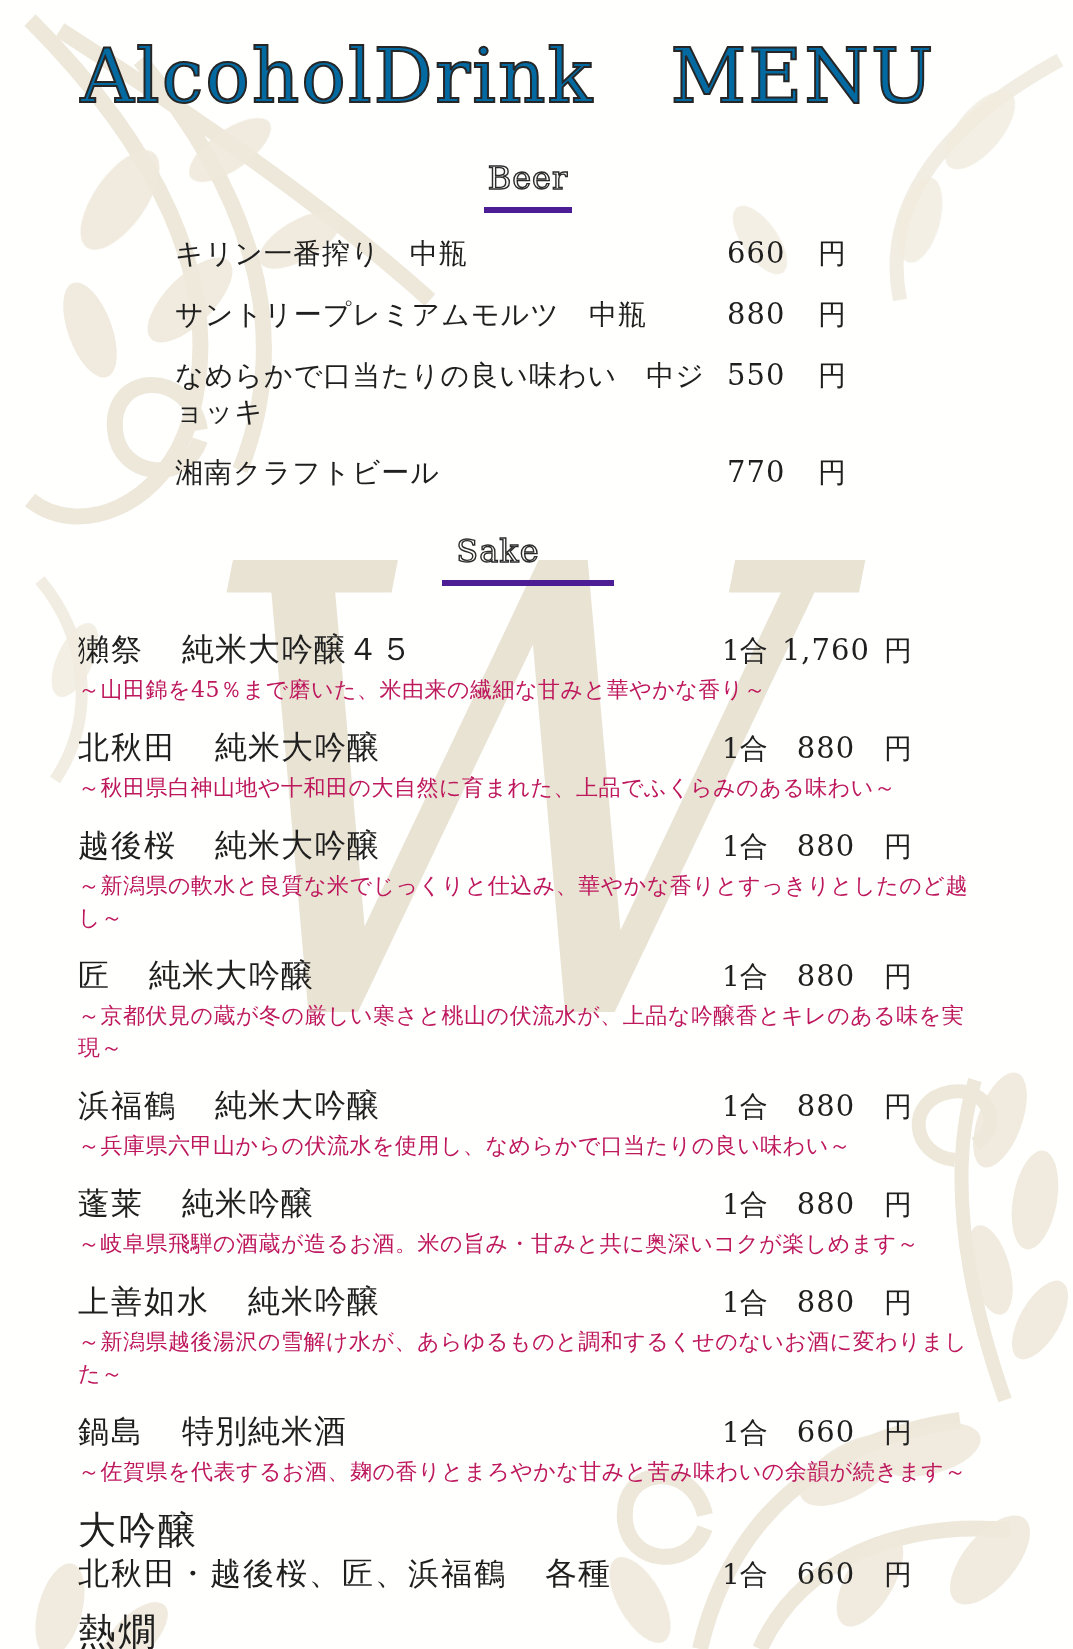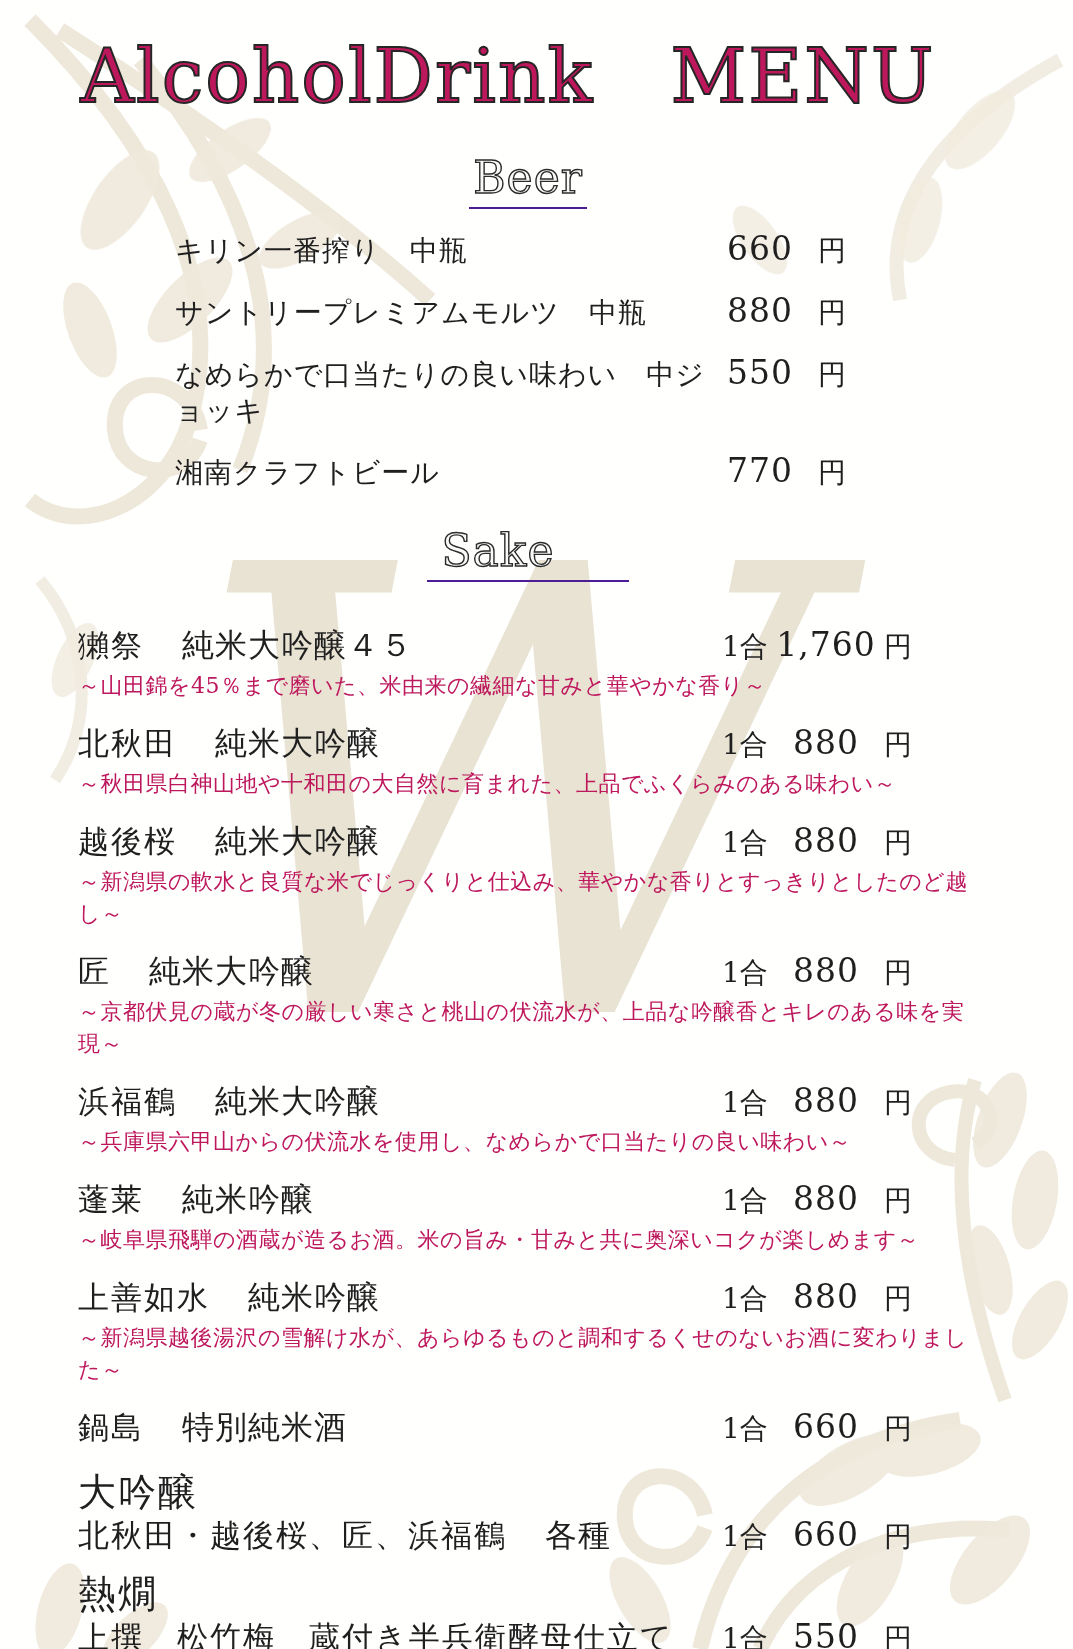--- a/index.html
+++ b/index.html
@@ -24,33 +24,33 @@
     user-select:none;
   }
   .content{position:relative;z-index:1;padding:0 95px 0 78px;}
   .title{
     margin:26px 0 0 0;
     text-align:center;
     transform:translateX(-20px);
     font-weight:normal;
     font-size:74px;line-height:100px;
     letter-spacing:2px;
-    color:#be185d;
+    color:#0369a1;
     -webkit-text-stroke:2px #262626;
   }
   .section-heading{text-align:center;}
   .section-heading.beer-heading{margin-top:28px;}
   .section-heading.sake-heading{margin-top:36px;}
   .heading-label{
     display:inline-block;
-    font-size:44px;line-height:48px;
+    font-size:32px;line-height:48px;
     letter-spacing:1px;
     color:#fafaf8;
     -webkit-text-stroke:1.4px #2b2b2b;
-    border-bottom:2px solid #4c1d95;
+    border-bottom:6px solid #4c1d95;
   }
   .beer-label{padding:0 4px 5px 4px;}
   .sake-label{padding:0 74px 5px 14px;}
   .beer-list{margin-top:22px;}
   .beer-item{
     display:flex;align-items:baseline;
     padding-left:97px;
     font-size:28px;line-height:36px;
     margin-bottom:24px;
     letter-spacing:1px;
@@ -61,21 +61,21 @@
   .sake-list{margin-top:42px;}
   .sake-item{margin-bottom:20px;margin-top:11px;}
   .sake-item.with-header{margin-top:14px;margin-bottom:14px;}
   .category-header{font-size:38px;line-height:44px;letter-spacing:2px;}
   .sake-row{display:flex;align-items:baseline;font-size:31px;line-height:42px;}
   .sake-name{letter-spacing:2px;}
   .sake-grade{font-size:32px;margin-left:38px;letter-spacing:1px;}
   .flex-spacer{flex:1;}
   .sake-row .price-block{width:190px;margin-right:66px;flex:none;}
   .unit{font-size:28px;}
-  .price-num{font-size:33px;letter-spacing:1px;}
+  .price-num{font-size:29px;letter-spacing:1px;}
   .currency{font-size:28px;}
   .sake-desc{font-size:22px;line-height:32px;margin-top:2px;letter-spacing:0.5px;color:#be185d;}
 </style>
 </head>
 <body>
 
 <div class="page">
 
   <svg class="bg" viewBox="0 0 1073 1649" xmlns="http://www.w3.org/2000/svg" aria-hidden="true">
 
@@ -290,20 +290,21 @@
     <div class="sake-row">
       <span class="sake-name">鍋島</span>
       <span class="sake-grade">特別純米酒</span>
       <span class="flex-spacer"></span>
       <span class="price-block">
         <span class="unit">1合</span>
         <span class="price-num">660</span>
         <span class="currency">円</span>
       </span>
     </div>
+    <div class="sake-desc">～佐賀県を代表するお酒、麹の香りとまろやかな甘みと苦み味わいの余韻が続きます～</div>
   </div>
 
   <div class="sake-item with-header">
     <div class="category-header">大吟醸</div>
     <div class="sake-row">
       <span class="sake-name">北秋田・越後桜、匠、浜福鶴</span>
       <span class="sake-grade">各種</span>
       <span class="flex-spacer"></span>
       <span class="price-block">
         <span class="unit">1合</span>

